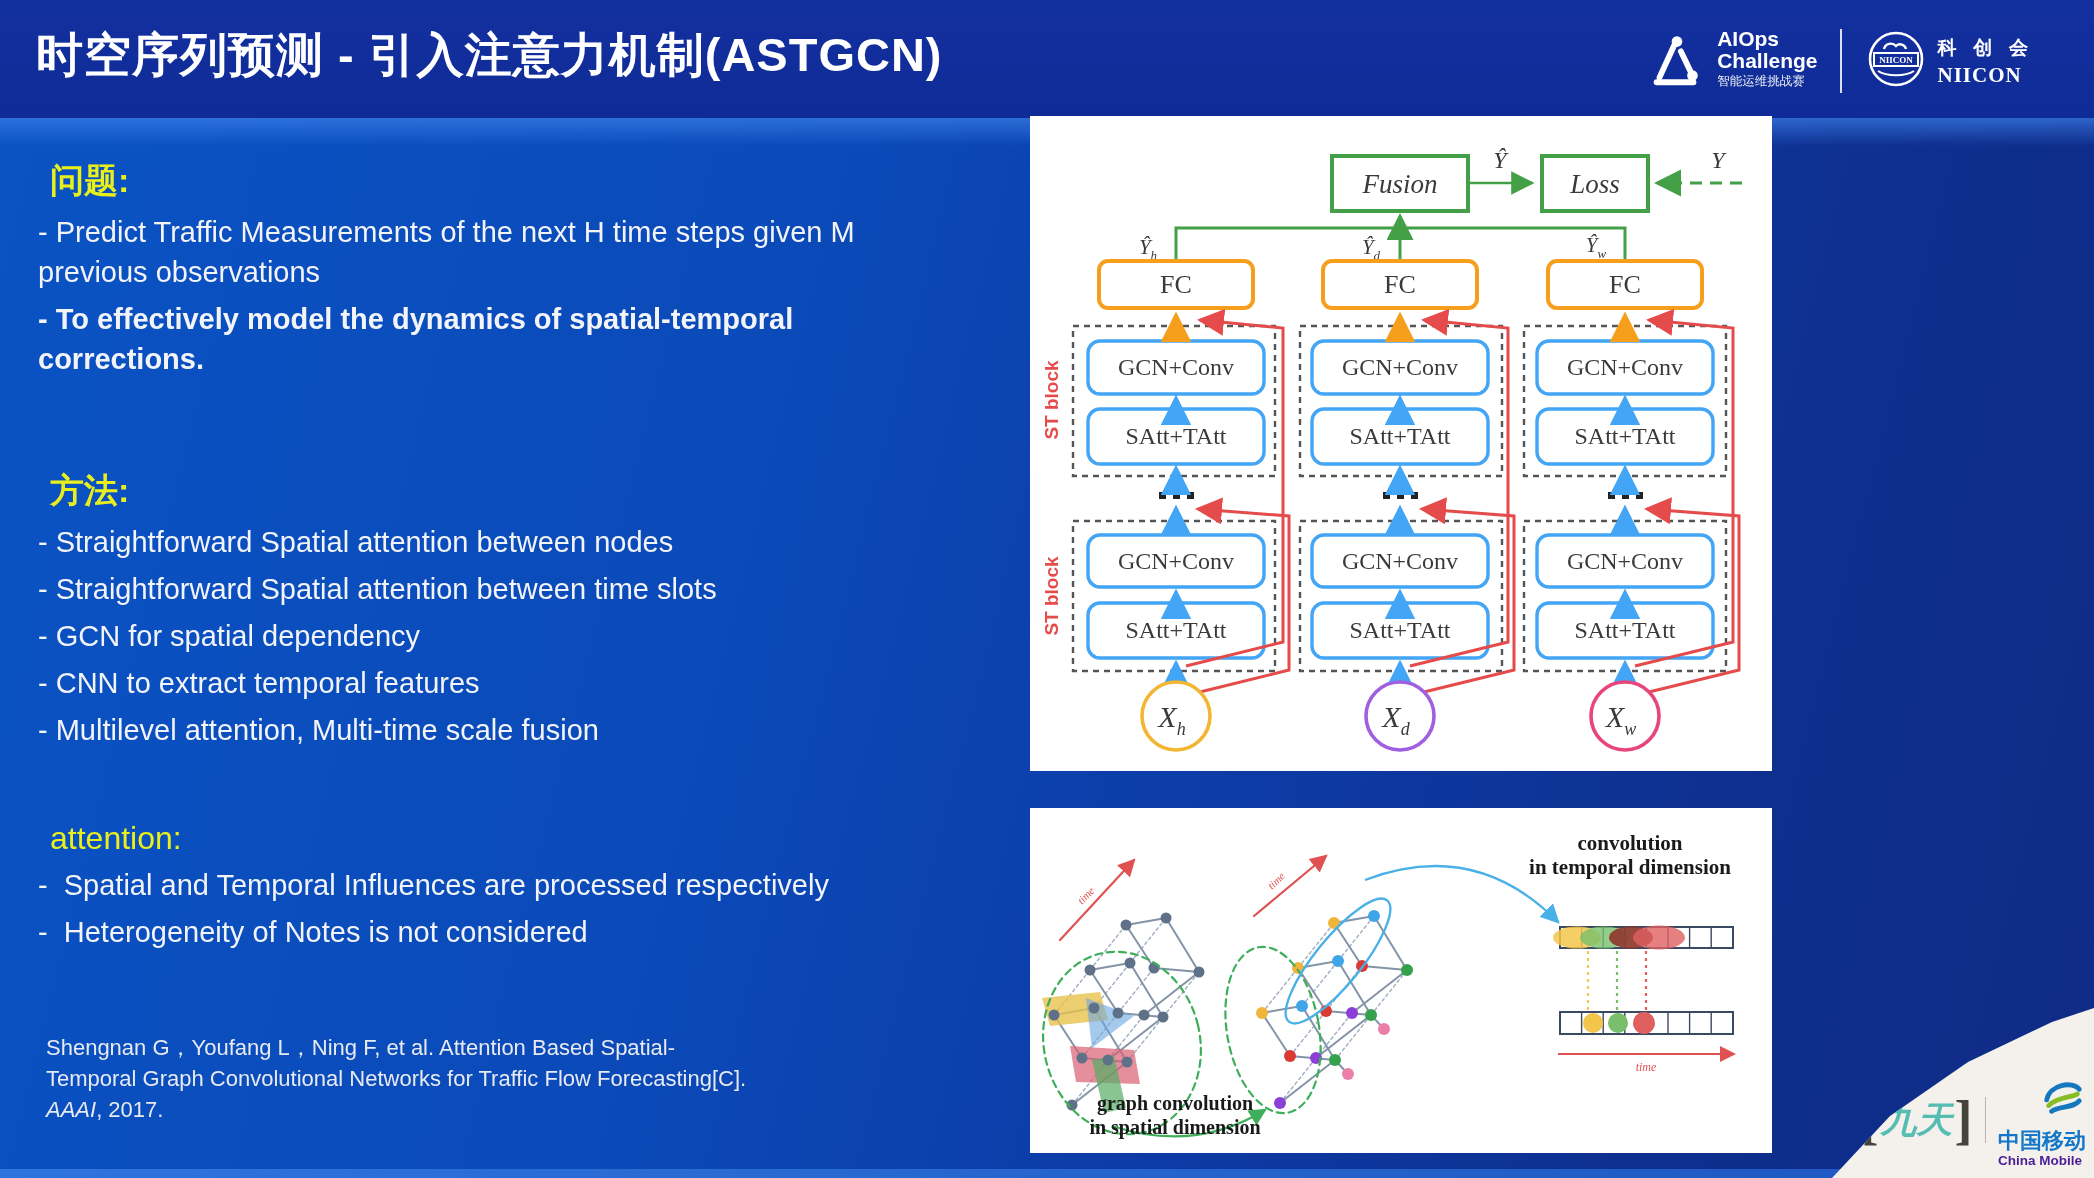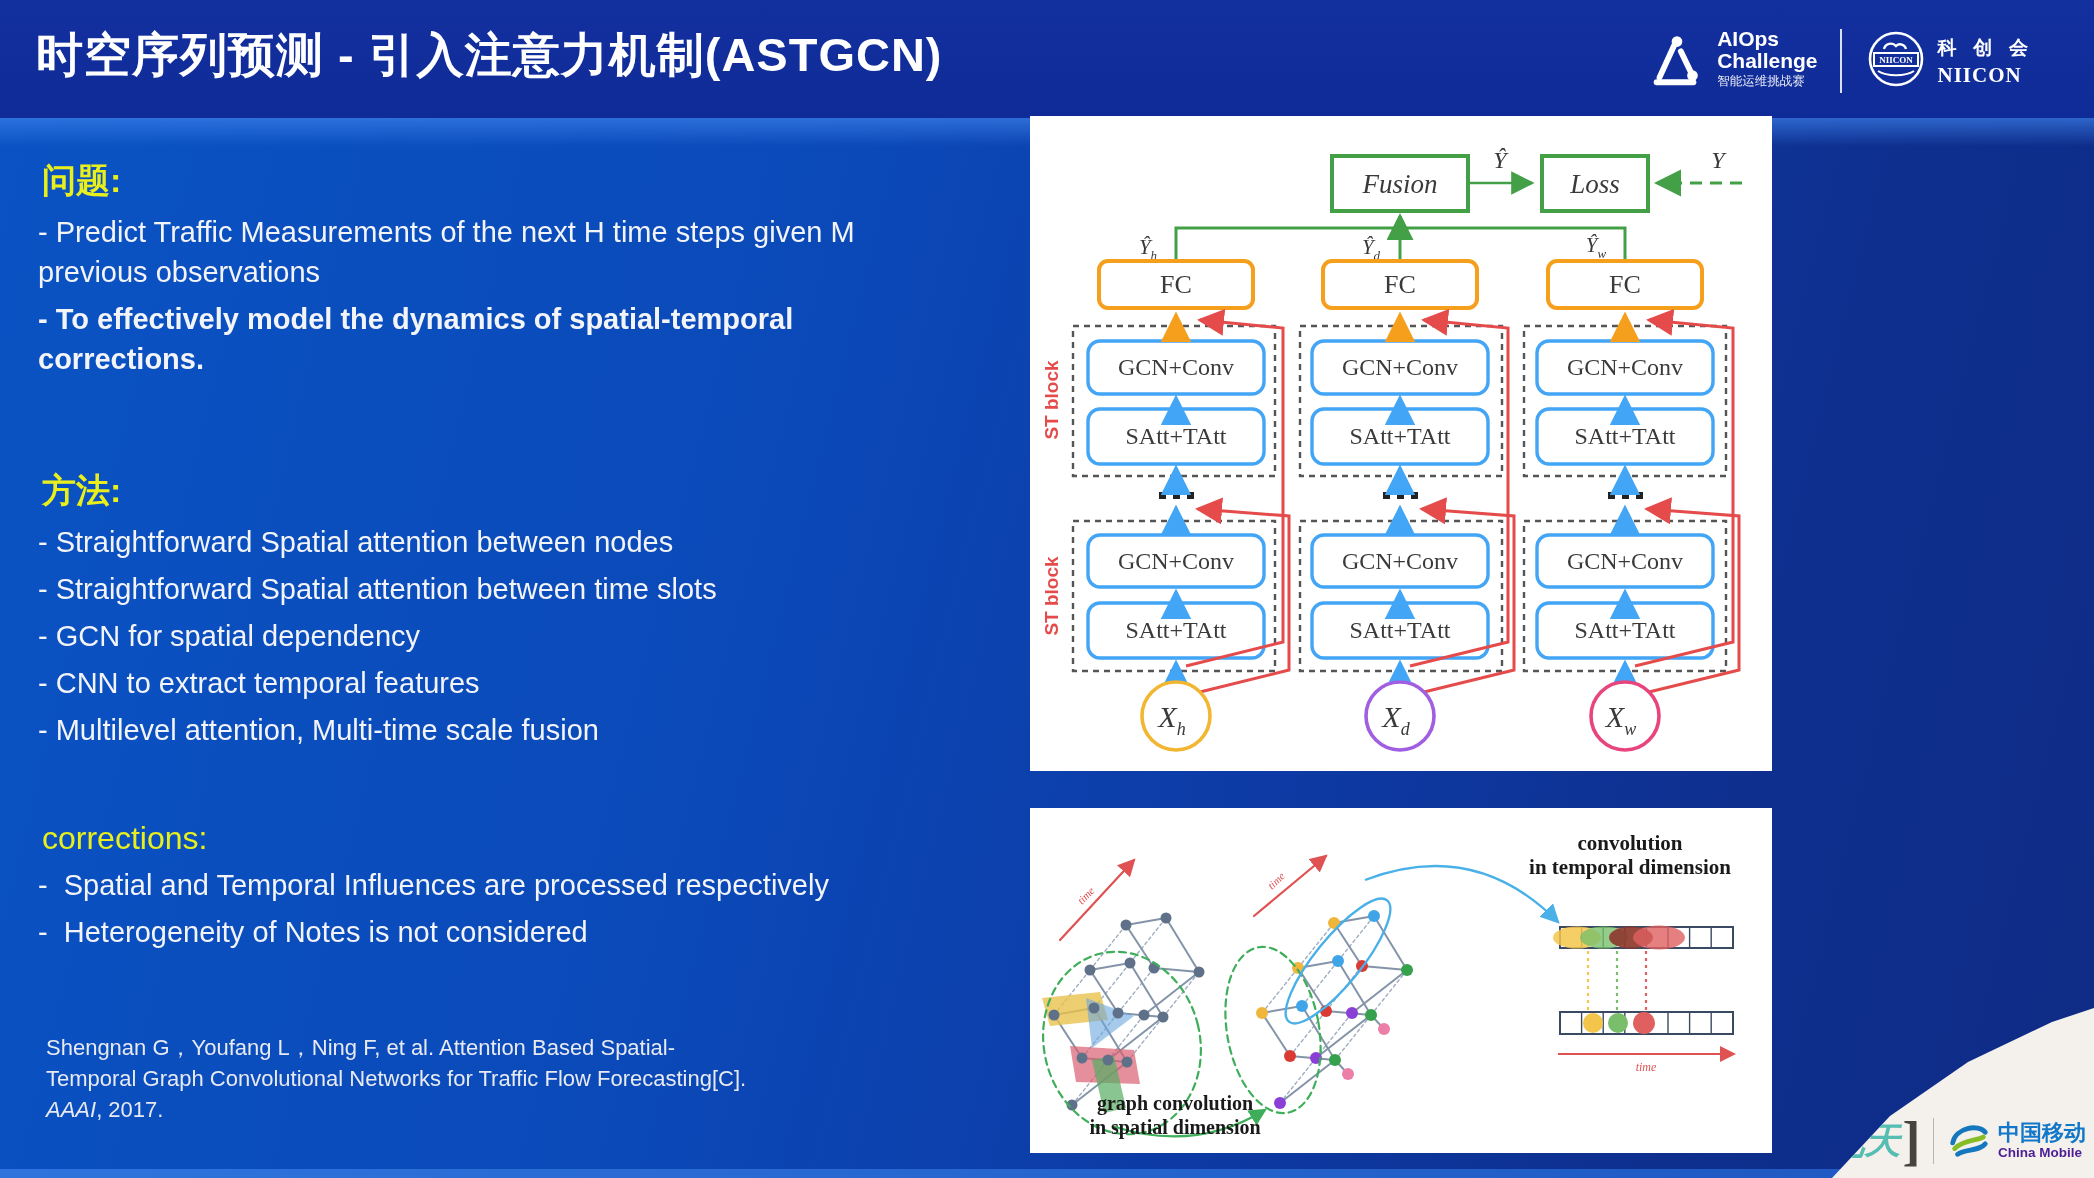--- a/index.html
+++ b/index.html
@@ -19,42 +19,42 @@
   .aiops{display:flex;gap:10px;}
   .aiops-text div{line-height:1.05;}
   .aiops-l1,.aiops-l2{font-size:21px;font-weight:700;}
   .aiops-sub{font-size:12.5px;opacity:.92;margin-top:3px;}
   .hdivider{width:2px;height:64px;background:rgba(255,255,255,.85);}
   .niicon{display:flex;align-items:center;gap:10px;}
   .niicon-text .cn{font-size:19px;font-weight:700;letter-spacing:6px;font-family:"Liberation Serif",serif;}
   .niicon-text .en{font-size:21px;font-weight:700;font-family:"Liberation Serif",serif;letter-spacing:1px;margin-top:2px;}
   
   .tblock{position:absolute;left:38px;width:900px;color:#f3f4f8;z-index:2;}
-  .sec-head{font-size:34px;font-weight:700;color:#e8ef1d;margin:0 0 8px 4px;}
+  .sec-head{font-size:34px;font-weight:700;color:#e8ef1d;margin:0 0 8px 12px;}
   .sec-head.en{font-size:32px;font-weight:400;}
   .bullet{font-size:29px;line-height:1.38;margin:0 0 7px 0;white-space:pre-wrap;}
   .bullet.bold{font-weight:700;}
   .citation{font-size:22px;line-height:1.42;color:#e8eaf2;margin-left:8px;}
   .citation .it{font-style:italic;}
   
   .panel{position:absolute;background:#ffffff;z-index:2;}
   #panel1{left:1030px;top:116px;width:742px;height:655px;}
   #panel2{left:1030px;top:808px;width:742px;height:345px;}
   
   .bottom-strip{position:absolute;left:0;bottom:0;width:2094px;height:9px;
     background:linear-gradient(90deg,#2f74dd,#1d56c0);z-index:3;}
   .corner{position:absolute;left:1694px;top:1000px;width:400px;height:178px;z-index:4;
     background:#f4f1ec;
     clip-path:polygon(138px 178px,196px 116px,274px 62px,358px 22px,400px 8px,400px 178px);}
   .corner-row{position:absolute;right:8px;bottom:10px;display:flex;align-items:center;gap:12px;}
   .jiutian{display:flex;align-items:center;}
   .jbracket{font-size:54px;font-weight:600;color:#45433c;font-family:"Liberation Serif",serif;line-height:1;}
   .jchars{font-size:36px;font-weight:700;font-style:italic;color:#56bdb2;line-height:1;margin:0 2px;}
   .jdivider{width:1.5px;height:46px;background:#b9b5ad;}
-  .cmobile{display:flex;align-items:center;gap:6px;}
+  .cmobile{display:flex;align-items:flex-end;gap:6px;flex-direction:column;}
   .cm-text .cn{font-size:22px;font-weight:800;color:#1277c8;line-height:1.05;}
   .cm-text .en{font-size:13.5px;font-weight:700;color:#4c1d95;line-height:1.05;margin-top:2px;}
   svg text{font-family:"Liberation Serif","DejaVu Serif",serif;}
   svg .sans{font-family:"Liberation Sans","DejaVu Sans",sans-serif;}
 </style>
 </head>
 <body>
 
 <div id="slide">
 
@@ -106,21 +106,21 @@
   <div class="tblock" style="top:468px;">
     <p class="sec-head">方法:</p>
     <p class="bullet">- Straightforward Spatial attention between nodes</p>
     <p class="bullet">- Straightforward Spatial attention between time slots</p>
     <p class="bullet">- GCN for spatial dependency</p>
     <p class="bullet">- CNN to extract temporal features</p>
     <p class="bullet">- Multilevel attention, Multi-time scale fusion</p>
   </div>
 
   <div class="tblock" style="top:820px;">
-    <p class="sec-head en">corrections:</p>
+    <p class="sec-head en">attention:</p>
     <p class="bullet">-  Spatial and Temporal Influences are processed respectively</p>
     <p class="bullet">-  Heterogeneity of Notes is not considered</p>
   </div>
 
   <div class="tblock citation" style="top:1032px;width:780px;">
     <div>Shengnan G，Youfang L，Ning F, et al. Attention Based Spatial-</div>
     <div>Temporal Graph Convolutional Networks for Traffic Flow Forecasting[C].</div>
     <div><span class="it">AAAI</span><span>, 2017.</span></div>
   </div>
 

